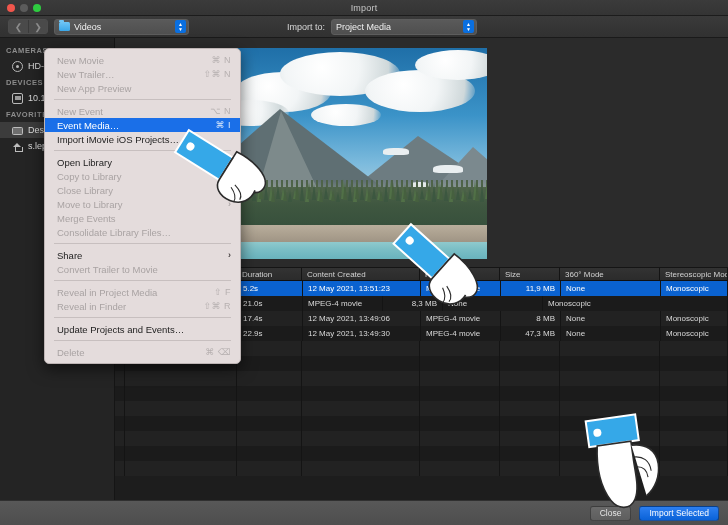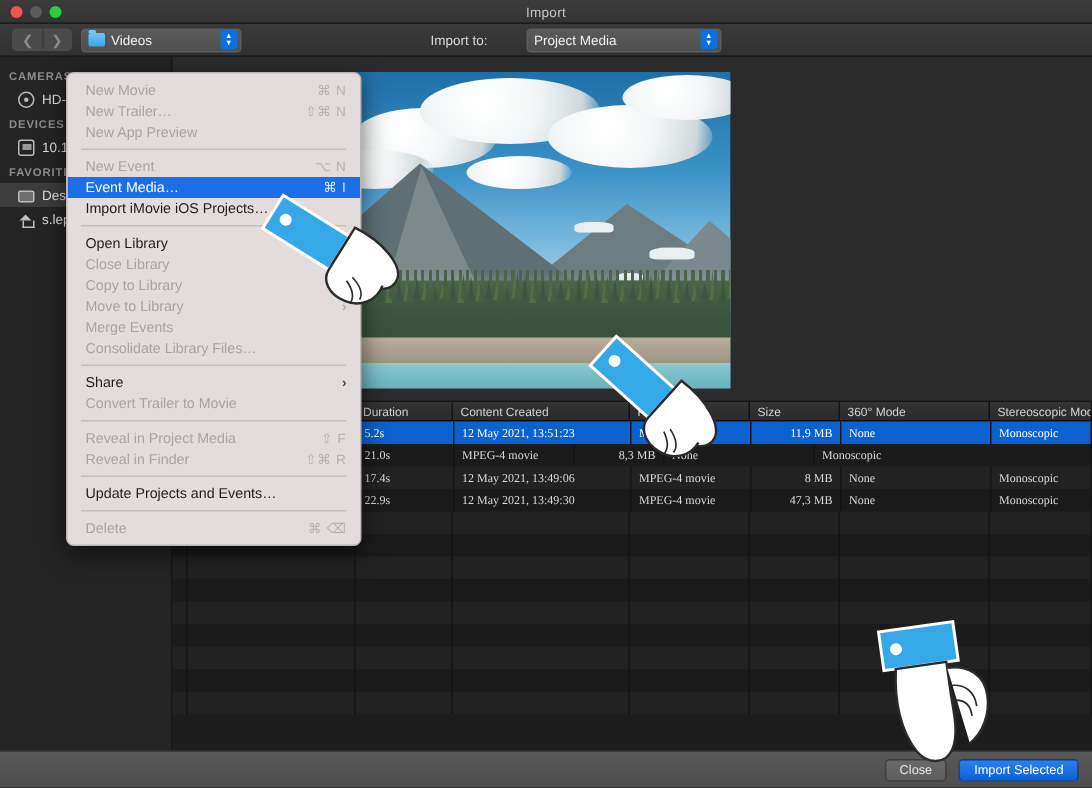--- a/index.html
+++ b/index.html
@@ -77,26 +77,26 @@
     content:""; position:absolute; top:-2px; left:0; width:5px; height:2px;
     background:#6fc5f5; border-radius:1px 1px 0 0;
   }
   .popup .lbl { flex: 1 1 auto; white-space: nowrap; overflow: hidden; }
   .popup .chev {
     width: 11px; height: 13px; border-radius: 2px;
     background: #0a6fe0; margin-left: 6px;
     display: flex; flex-direction: column; align-items: center; justify-content: center;
     color: #fff; font-size: 5px; line-height: 5px; flex: 0 0 auto;
   }
-  #videos-popup { width: 107px; margin-left: 6px; }
+  #videos-popup { width: 135px; margin-left: 6px; }
   #importto-wrap {
     position: absolute; left: 287px; display: flex; align-items: center; gap: 6px;
   }
   #importto-label { font-size: 9px; color: #d8d8d8; }
-  #importto-popup { width: 130px; margin-left: 20px; }
+  #importto-popup { width: 146px; }
 
   
   #body { flex: 1 1 auto; display: flex; position: relative; overflow: hidden; }
 
   
   #sidebar {
     width: 115px; flex: 0 0 115px;
     background: #242424;
     border-right: 1px solid #151515;
     padding-top: 4px;
@@ -228,21 +228,21 @@
     border-bottom: 1px solid #101010;
     border-top: 1px solid #151515;
   }
   #thead .th {
     font-size: 8px; color: #d2d2d2;
     display: flex; align-items: center; padding-left: 5px;
     border-right: 1px solid #141414;
     white-space: nowrap; overflow: hidden;
   }
   #thead .th.sortmark { justify-content:center; padding-left:0; color:#9a9a9a; font-size:7px;}
-  .trow { display: flex; height: 15px; flex: 0 0 15px; font-family: Liberation Serif, serif; }
+  .trow { display: flex; height: 15px; flex: 0 0 15px; }
   .trow .td {
     font-size: 8px; color: #d8d8d8;
     display: flex; align-items: center; padding: 0 5px;
     border-right: 1px solid #141414;
     white-space: nowrap; overflow: hidden;
   }
   .trow.odd { background: #222222; }
   .trow.even { background: #1b1b1b; }
   .trow.selected { background: #0a62d0; }
   .trow.selected .td { color: #ffffff; }
@@ -680,25 +680,25 @@
       </div>
       <div class="mi">
         <span class="mlabel">Import iMovie iOS Projects…</span>
       </div>
       <div class="msep"></div>
       <div class="mi">
         <span class="mlabel">Open Library</span>
         <span class="arrow">›</span>
       </div>
       <div class="mi disabled">
-        <span class="mlabel">Close Library</span>
-      </div>
-      <div class="mi disabled">
         <span class="mlabel">Copy to Library</span>
         <span class="arrow">›</span>
+      </div>
+      <div class="mi disabled">
+        <span class="mlabel">Close Library</span>
       </div>
       <div class="mi disabled">
         <span class="mlabel">Move to Library</span>
         <span class="arrow">›</span>
       </div>
       <div class="mi disabled">
         <span class="mlabel">Merge Events</span>
       </div>
       <div class="mi disabled">
         <span class="mlabel">Consolidate Library Files…</span>

